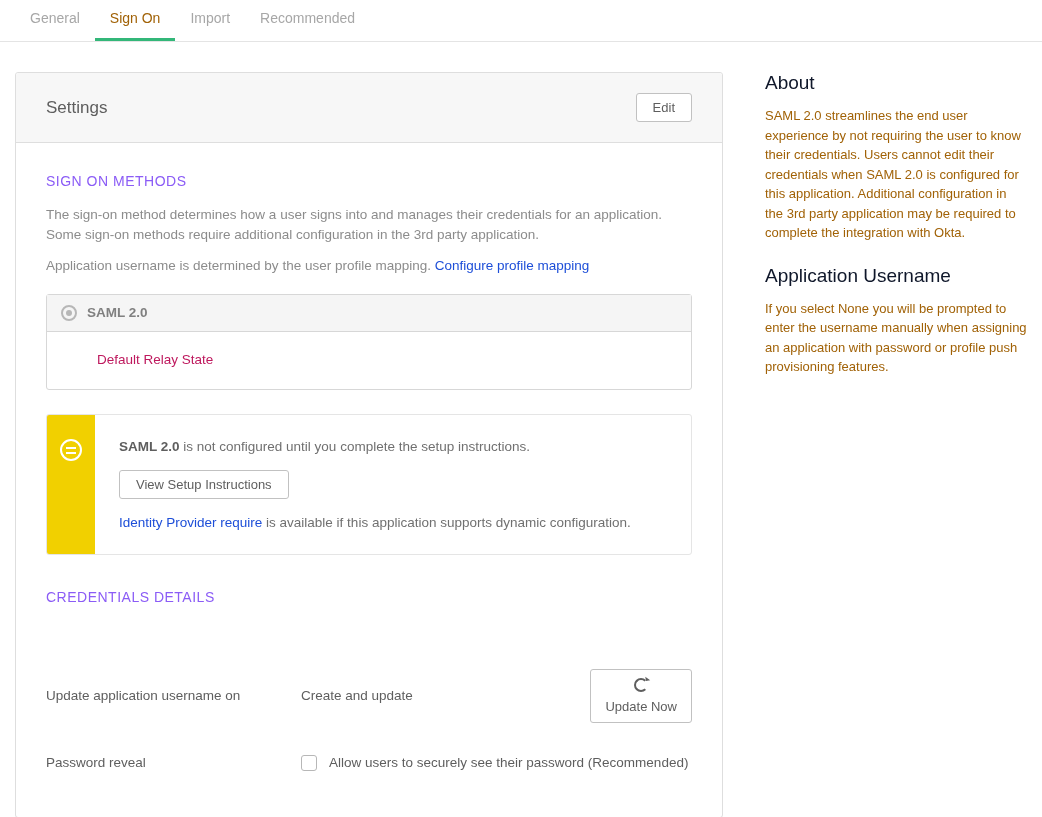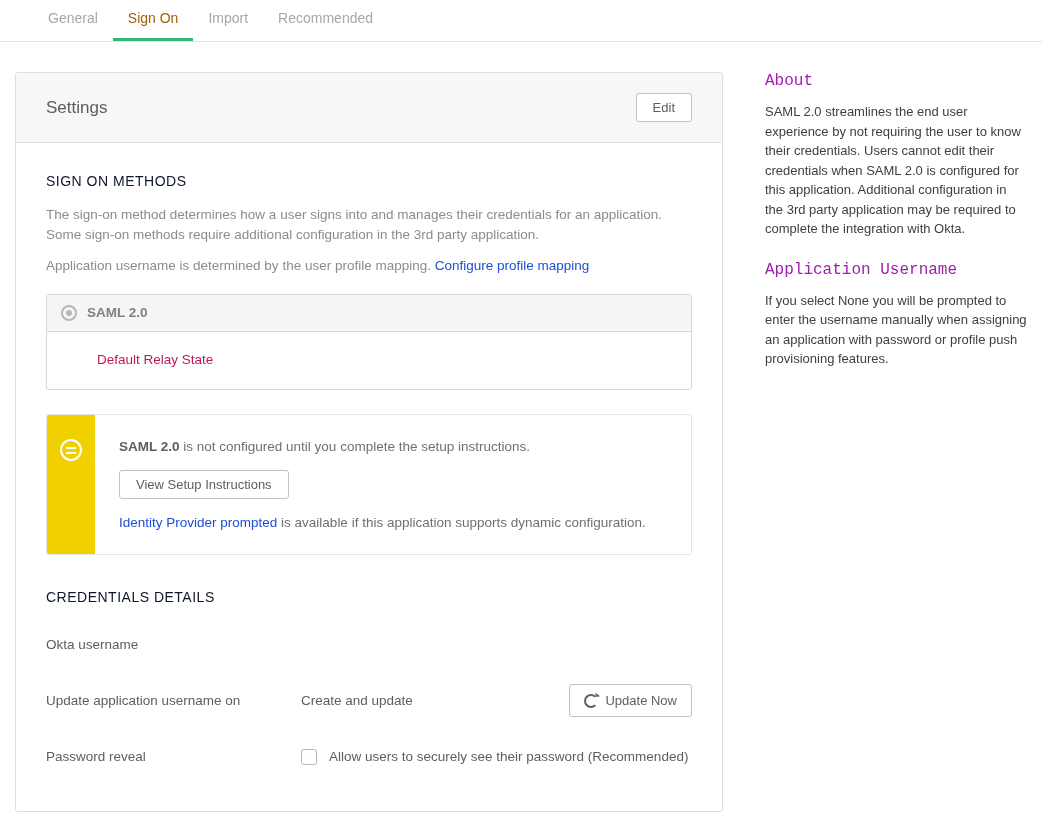--- a/index.html
+++ b/index.html
@@ -5,21 +5,21 @@
   * { box-sizing: border-box; margin: 0; padding: 0; }
   body {
     font-family: -apple-system, BlinkMacSystemFont, "Segoe UI", Helvetica, Arial, sans-serif;
     background: #ffffff;
     color: #5e5e5e;
     font-size: 14px;
     width: 1042px;
   }
   .tabbar {
     display: flex;
-    padding: 0 33px;
+    padding: 0 15px;
     border-bottom: 1px solid #e4e4e4;
     gap: 0;
   }
   .tabbar .tab {
     padding: 10px 15px 12px 15px;
     color: #a7a7a7;
     font-size: 14px;
     cursor: pointer;
     border-bottom: 3px solid transparent;
   }
@@ -59,21 +59,21 @@
     background: #fff;
     border: 1px solid #c1c1c1;
     border-radius: 3px;
     padding: 6px 16px;
     font-size: 13px;
     color: #5e5e5e;
     cursor: pointer;
   }
   .panel-body { padding: 30px; }
   .section-title {
-    color: #0f172a;
+    color: #8b5cf6;
     font-size: 14px;
     letter-spacing: 0.5px;
     font-weight: 400;
     margin-bottom: 16px;
   }
   .desc {
     color: #8c8c8c;
     font-size: 13.5px;
     line-height: 1.45;
     margin-bottom: 12px;
@@ -169,29 +169,30 @@
   .field-value {
     flex: 1;
     color: #5e5e5e;
     display: flex;
     align-items: center;
     gap: 12px;
   }
   .update-btn {
     margin-left: auto;
     display: inline-flex;
-    align-items: flex-end;
+    align-items: center;
     gap: 7px;
     border: 1px solid #c1c1c1;
     border-radius: 3px;
     background: #fff;
     padding: 8px 14px;
     font-size: 13px;
     color: #5e5e5e;
     cursor: pointer;
+    flex-direction: column;
   }
   .refresh-icon {
     width:14px; height:14px;
     border: 2px solid #5e5e5e;
     border-right-color: transparent;
     border-radius: 50%;
     position: relative;
   }
   .refresh-icon::after{
     content:"";
@@ -203,29 +204,28 @@
   }
   .checkbox {
     width:16px; height:16px;
     border:1px solid #b7b7b7;
     border-radius:3px;
     background:#fff;
     flex-shrink:0;
   }
   
   .side-col h3 {
-    font-size: 16px;
+    font-size: 19px;
     font-weight: 400;
-    color: #a21caf;
+    color: #0f172a;
     margin-bottom: 12px;
-    font-family: Liberation Mono, monospace;
   }
   .side-col p {
     font-size: 13px;
-    color: #404040;
+    color: #a16207;
     line-height: 1.5;
     margin-bottom: 22px;
   }
 </style>
 </head>
 <body>
 
 <div class="tabbar">
   <div class="tab">General</div>
   <div class="tab active">Sign On</div>
@@ -264,30 +264,29 @@
             <span class="stripe-icon"></span>
           </div>
           <div class="alert-body">
             <div>
               <span class="strong">SAML 2.0</span><span> is not configured until you complete the setup instructions.</span>
             </div>
             <div class="row2">
               <button class="btn">View Setup Instructions</button>
             </div>
             <div>
-              <a class="link">Identity Provider prompted</a><span> is available if this application supports dynamic configuration.</span>
+              <a class="link">Identity Provider require</a><span> is available if this application supports dynamic configuration.</span>
             </div>
           </div>
         </div>
 
         <div class="cred-section">
           <div class="section-title">CREDENTIALS DETAILS</div>
 
           <div class="field-row">
-            <div class="field-value">Okta username</div>
           </div>
 
           <div class="field-row">
             <div class="field-label">Update application username on</div>
             <div class="field-value">
               <span>Create and update</span>
               <button class="update-btn">
                 <span class="refresh-icon"></span>
                 <span>Update Now</span>
               </button>

